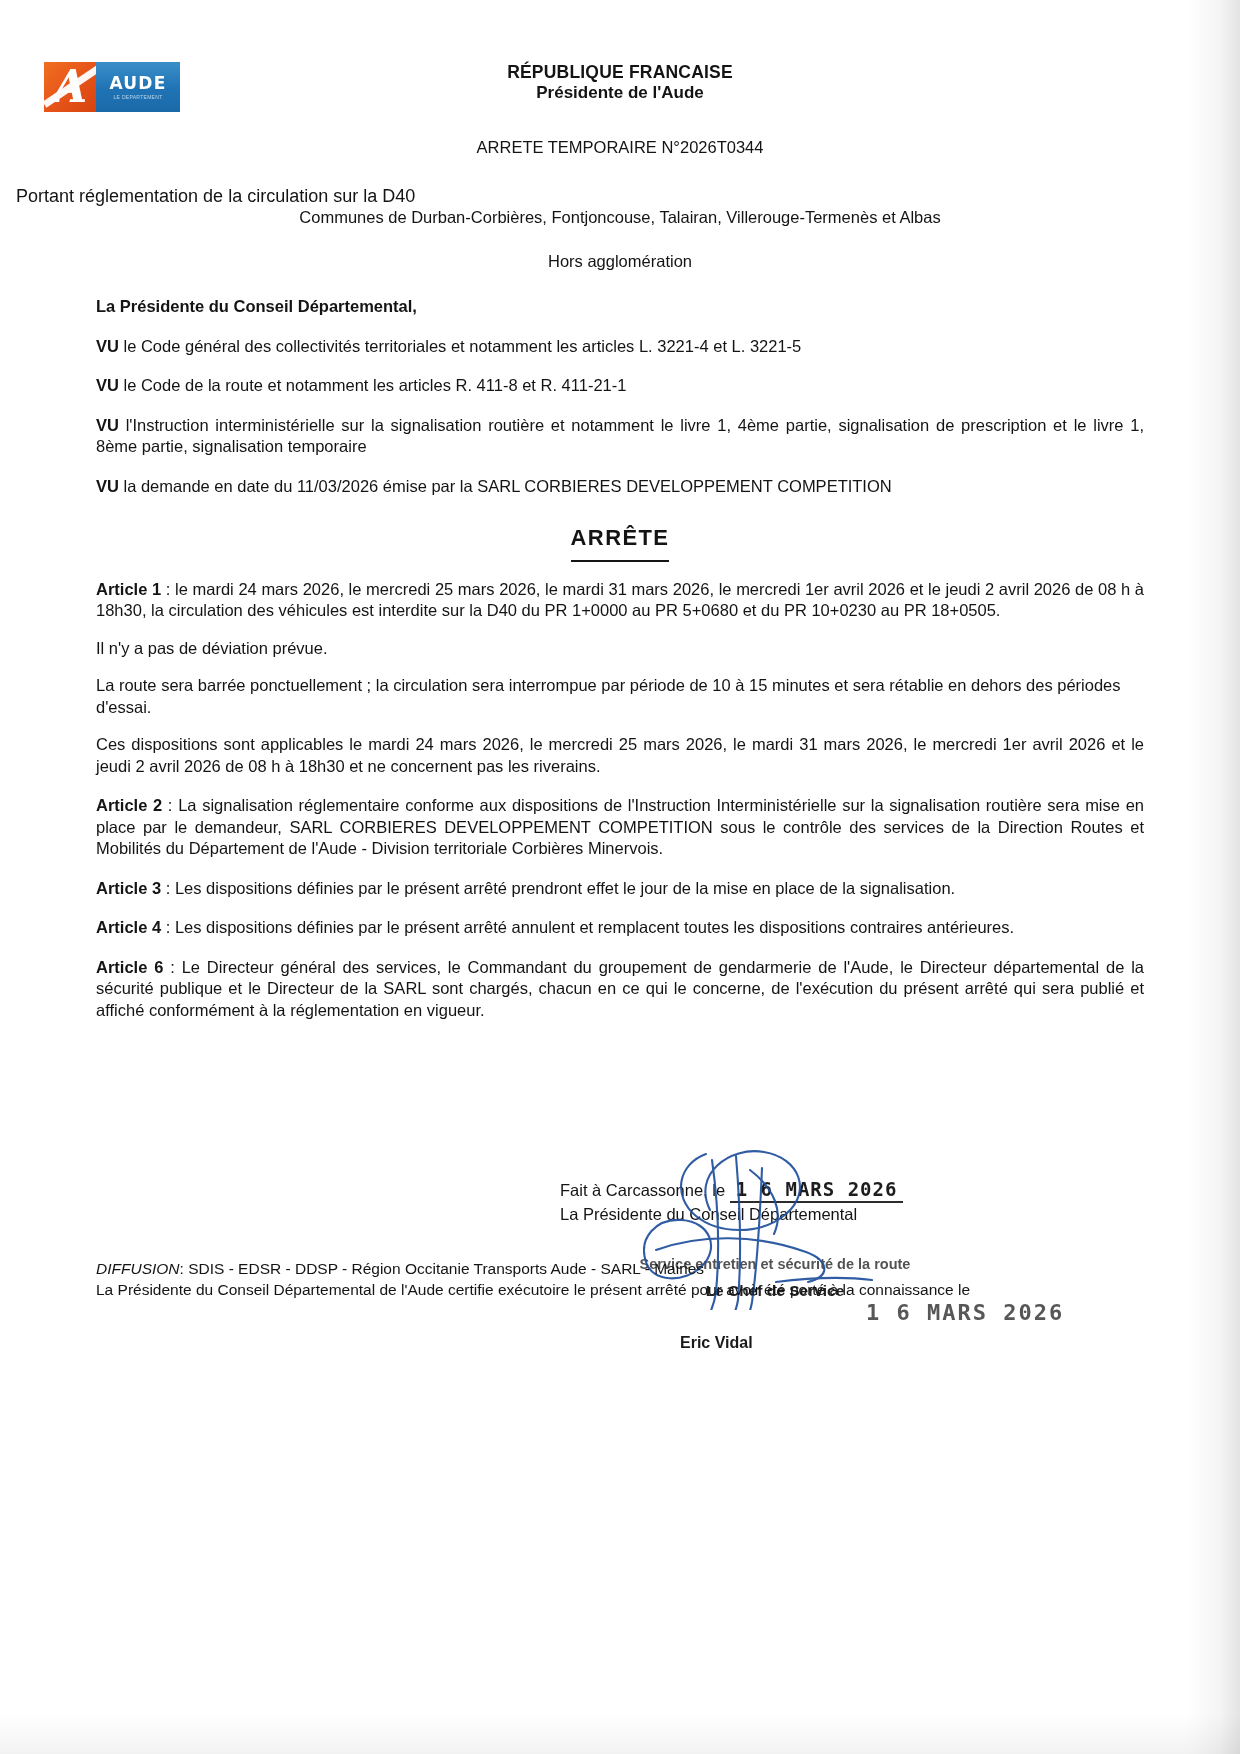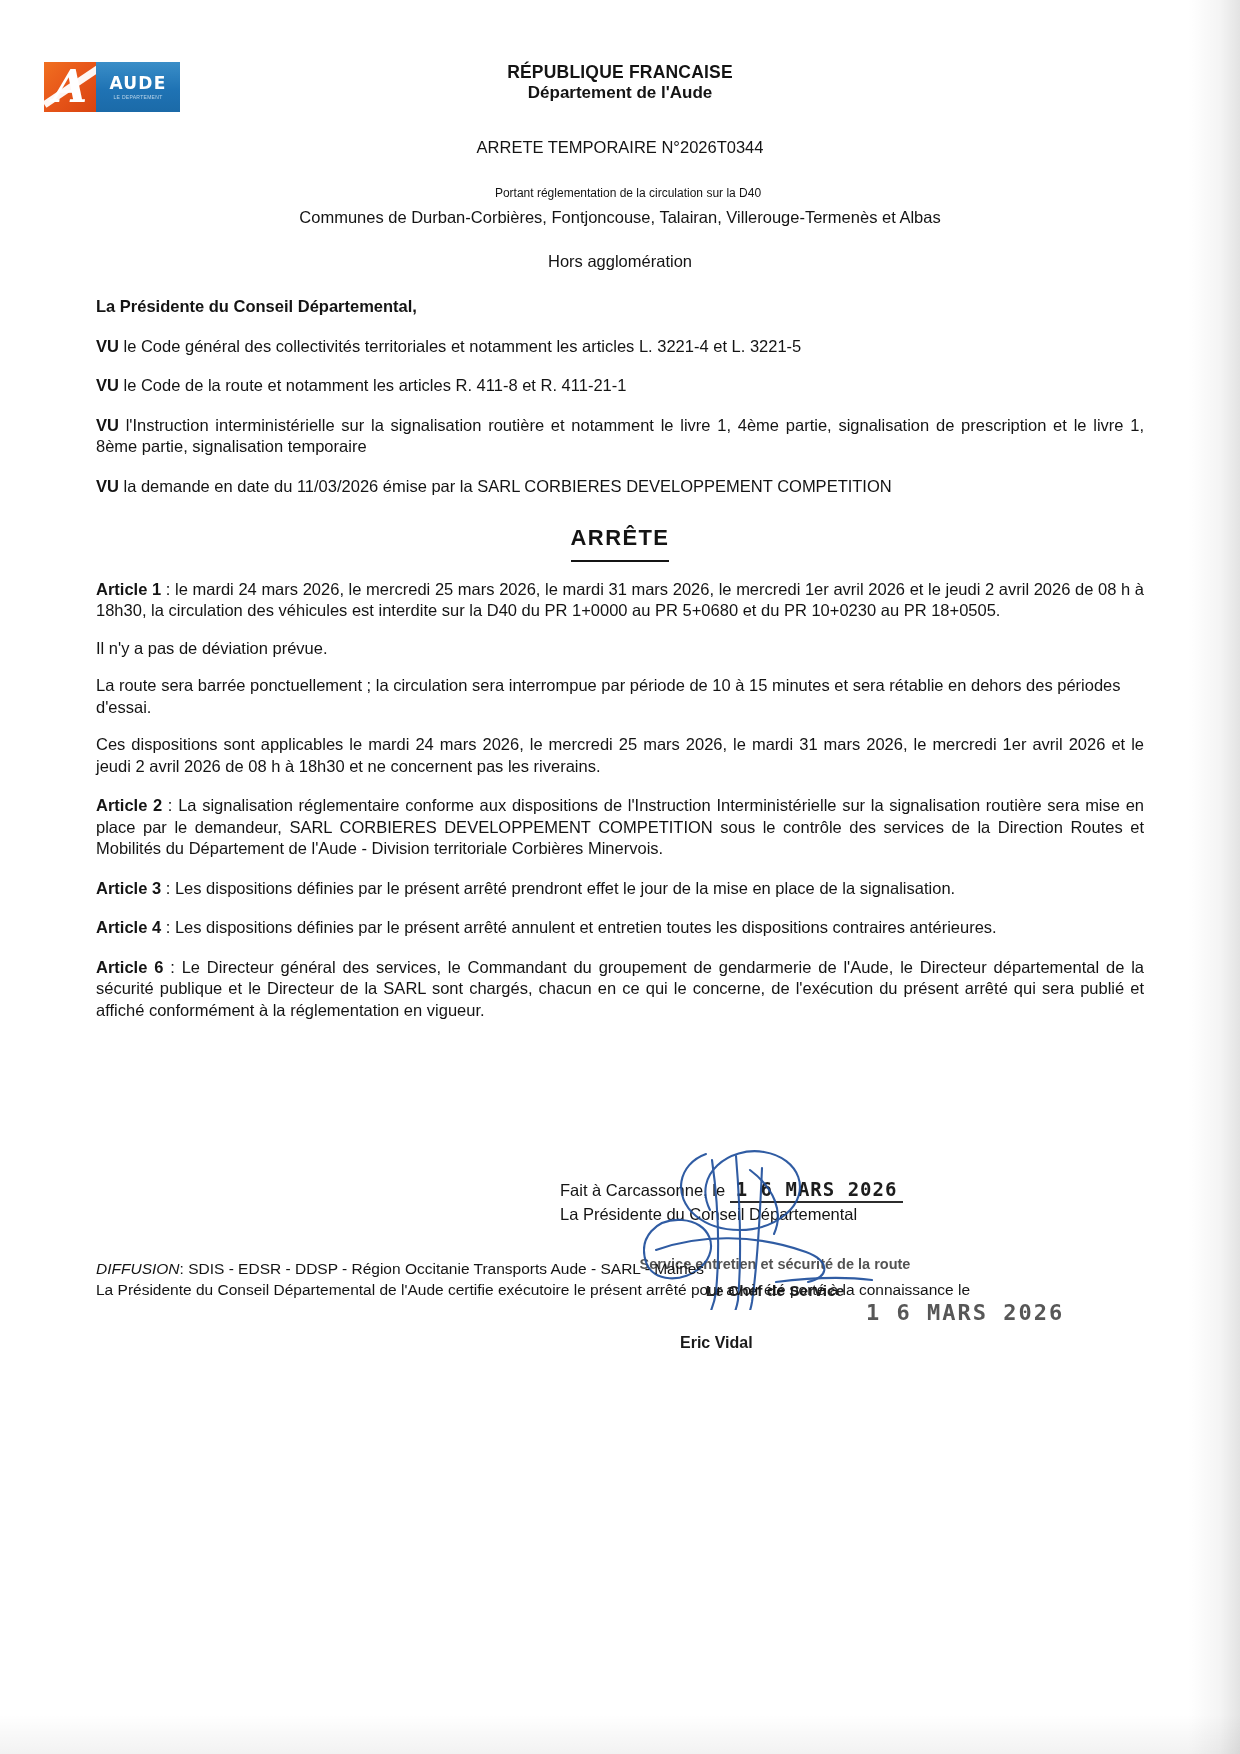--- a/index.html
+++ b/index.html
@@ -106,21 +106,21 @@
   .hdr-dep {
     position: absolute; left: 0; right: 0; top: 83px;
     text-align: center; font-size: 17px; font-weight: 700;
   }
   .hdr-num {
     position: absolute; left: 0; right: 0; top: 138px;
     text-align: center; font-size: 16.5px;
   }
   .hdr-obj1 {
     position: absolute; left: 0; right: 0; top: 186px;
-    text-align: center; font-size: 12px; margin-left: 16px;
+    text-align: left; font-size: 18px; margin-left: 16px;
   }
   .hdr-obj2 {
     position: absolute; left: 0; right: 0; top: 208px;
     text-align: center; font-size: 16.5px;
   }
   .hdr-hors {
     position: absolute; left: 0; right: 0; top: 252px;
     text-align: center; font-size: 16.5px;
   }
 
@@ -236,21 +236,21 @@
       <div class="glyph">A</div>
       <div class="slash"></div>
     </div>
     <div class="logo-box">
       <div class="logo-word">Aude</div>
       <div class="logo-sub">LE DEPARTEMENT</div>
     </div>
   </div>
 
   <div class="hdr-rf">RÉPUBLIQUE FRANCAISE</div>
-  <div class="hdr-dep">Département de l'Aude</div>
+  <div class="hdr-dep">Présidente de l'Aude</div>
   <div class="hdr-num">ARRETE TEMPORAIRE N°2026T0344</div>
   <div class="hdr-obj1">Portant réglementation de la circulation sur la D40</div>
   <div class="hdr-obj2">Communes de Durban-Corbières, Fontjoncouse, Talairan, Villerouge-Termenès et Albas</div>
   <div class="hdr-hors">Hors agglomération</div>
 
   <div class="body-zone">
 
     <p class="para b">La Présidente du Conseil Départemental,</p>
 
     <p class="para j"><span class="b">VU</span><span> le Code général des collectivités territoriales et notamment les articles L. 3221-4 et L. 3221-5</span></p>
@@ -266,21 +266,21 @@
 
     <p class="para tight j"><span class="b">Article 1</span><span> : </span><span>le mardi 24 mars 2026, le mercredi 25 mars 2026, le mardi 31 mars 2026, le mercredi 1er avril 2026 et le jeudi 2 avril 2026 de 08 h à 18h30, la circulation des véhicules est interdite sur la D40 du PR 1+0000 au PR 5+0680 et du PR 10+0230 au PR 18+0505.</span></p>
     <p class="para tight">Il n'y a pas de déviation prévue.</p>
     <p class="para tight">La route sera barrée ponctuellement ; la circulation sera interrompue par période de 10 à 15 minutes et sera rétablie en dehors des périodes d'essai.</p>
     <p class="para j">Ces dispositions sont applicables le mardi 24 mars 2026, le mercredi 25 mars 2026, le mardi 31 mars 2026, le mercredi 1er avril 2026 et le jeudi 2 avril 2026 de 08 h à 18h30 et ne concernent pas les riverains.</p>
 
     <p class="para j"><span class="b">Article 2</span><span> : </span><span>La signalisation réglementaire conforme aux dispositions de l'Instruction Interministérielle sur la signalisation routière sera mise en place par le demandeur, SARL CORBIERES DEVELOPPEMENT COMPETITION sous le contrôle des services de la Direction Routes et Mobilités du Département de l'Aude - Division territoriale Corbières Minervois.</span></p>
 
     <p class="para j"><span class="b">Article 3</span><span> : </span><span>Les dispositions définies par le présent arrêté prendront effet le jour de la mise en place de la signalisation.</span></p>
 
-    <p class="para j"><span class="b">Article 4</span><span> : </span><span>Les dispositions définies par le présent arrêté annulent et entretien toutes les dispositions contraires antérieures.</span></p>
+    <p class="para j"><span class="b">Article 4</span><span> : </span><span>Les dispositions définies par le présent arrêté annulent et remplacent toutes les dispositions contraires antérieures.</span></p>
 
 
     <p class="para j"><span class="b">Article 6</span><span> : </span><span>Le Directeur général des services, le Commandant du groupement de gendarmerie de l'Aude, le Directeur départemental de la sécurité publique et le Directeur de la SARL sont chargés, chacun en ce qui le concerne, de l'exécution du présent arrêté qui sera publié et affiché conformément à la réglementation en vigueur.</span></p>
 
   </div>
 
   <div class="sig">
     <div class="sig-line1"><span>Fait à Carcassonne, le</span>&nbsp;<span class="sig-date">1 6 MARS 2026</span></div>
     <div class="sig-line2">La Présidente du Conseil Départemental</div>
     <div class="sig-svc">Service entretien et sécurité de la route</div>

